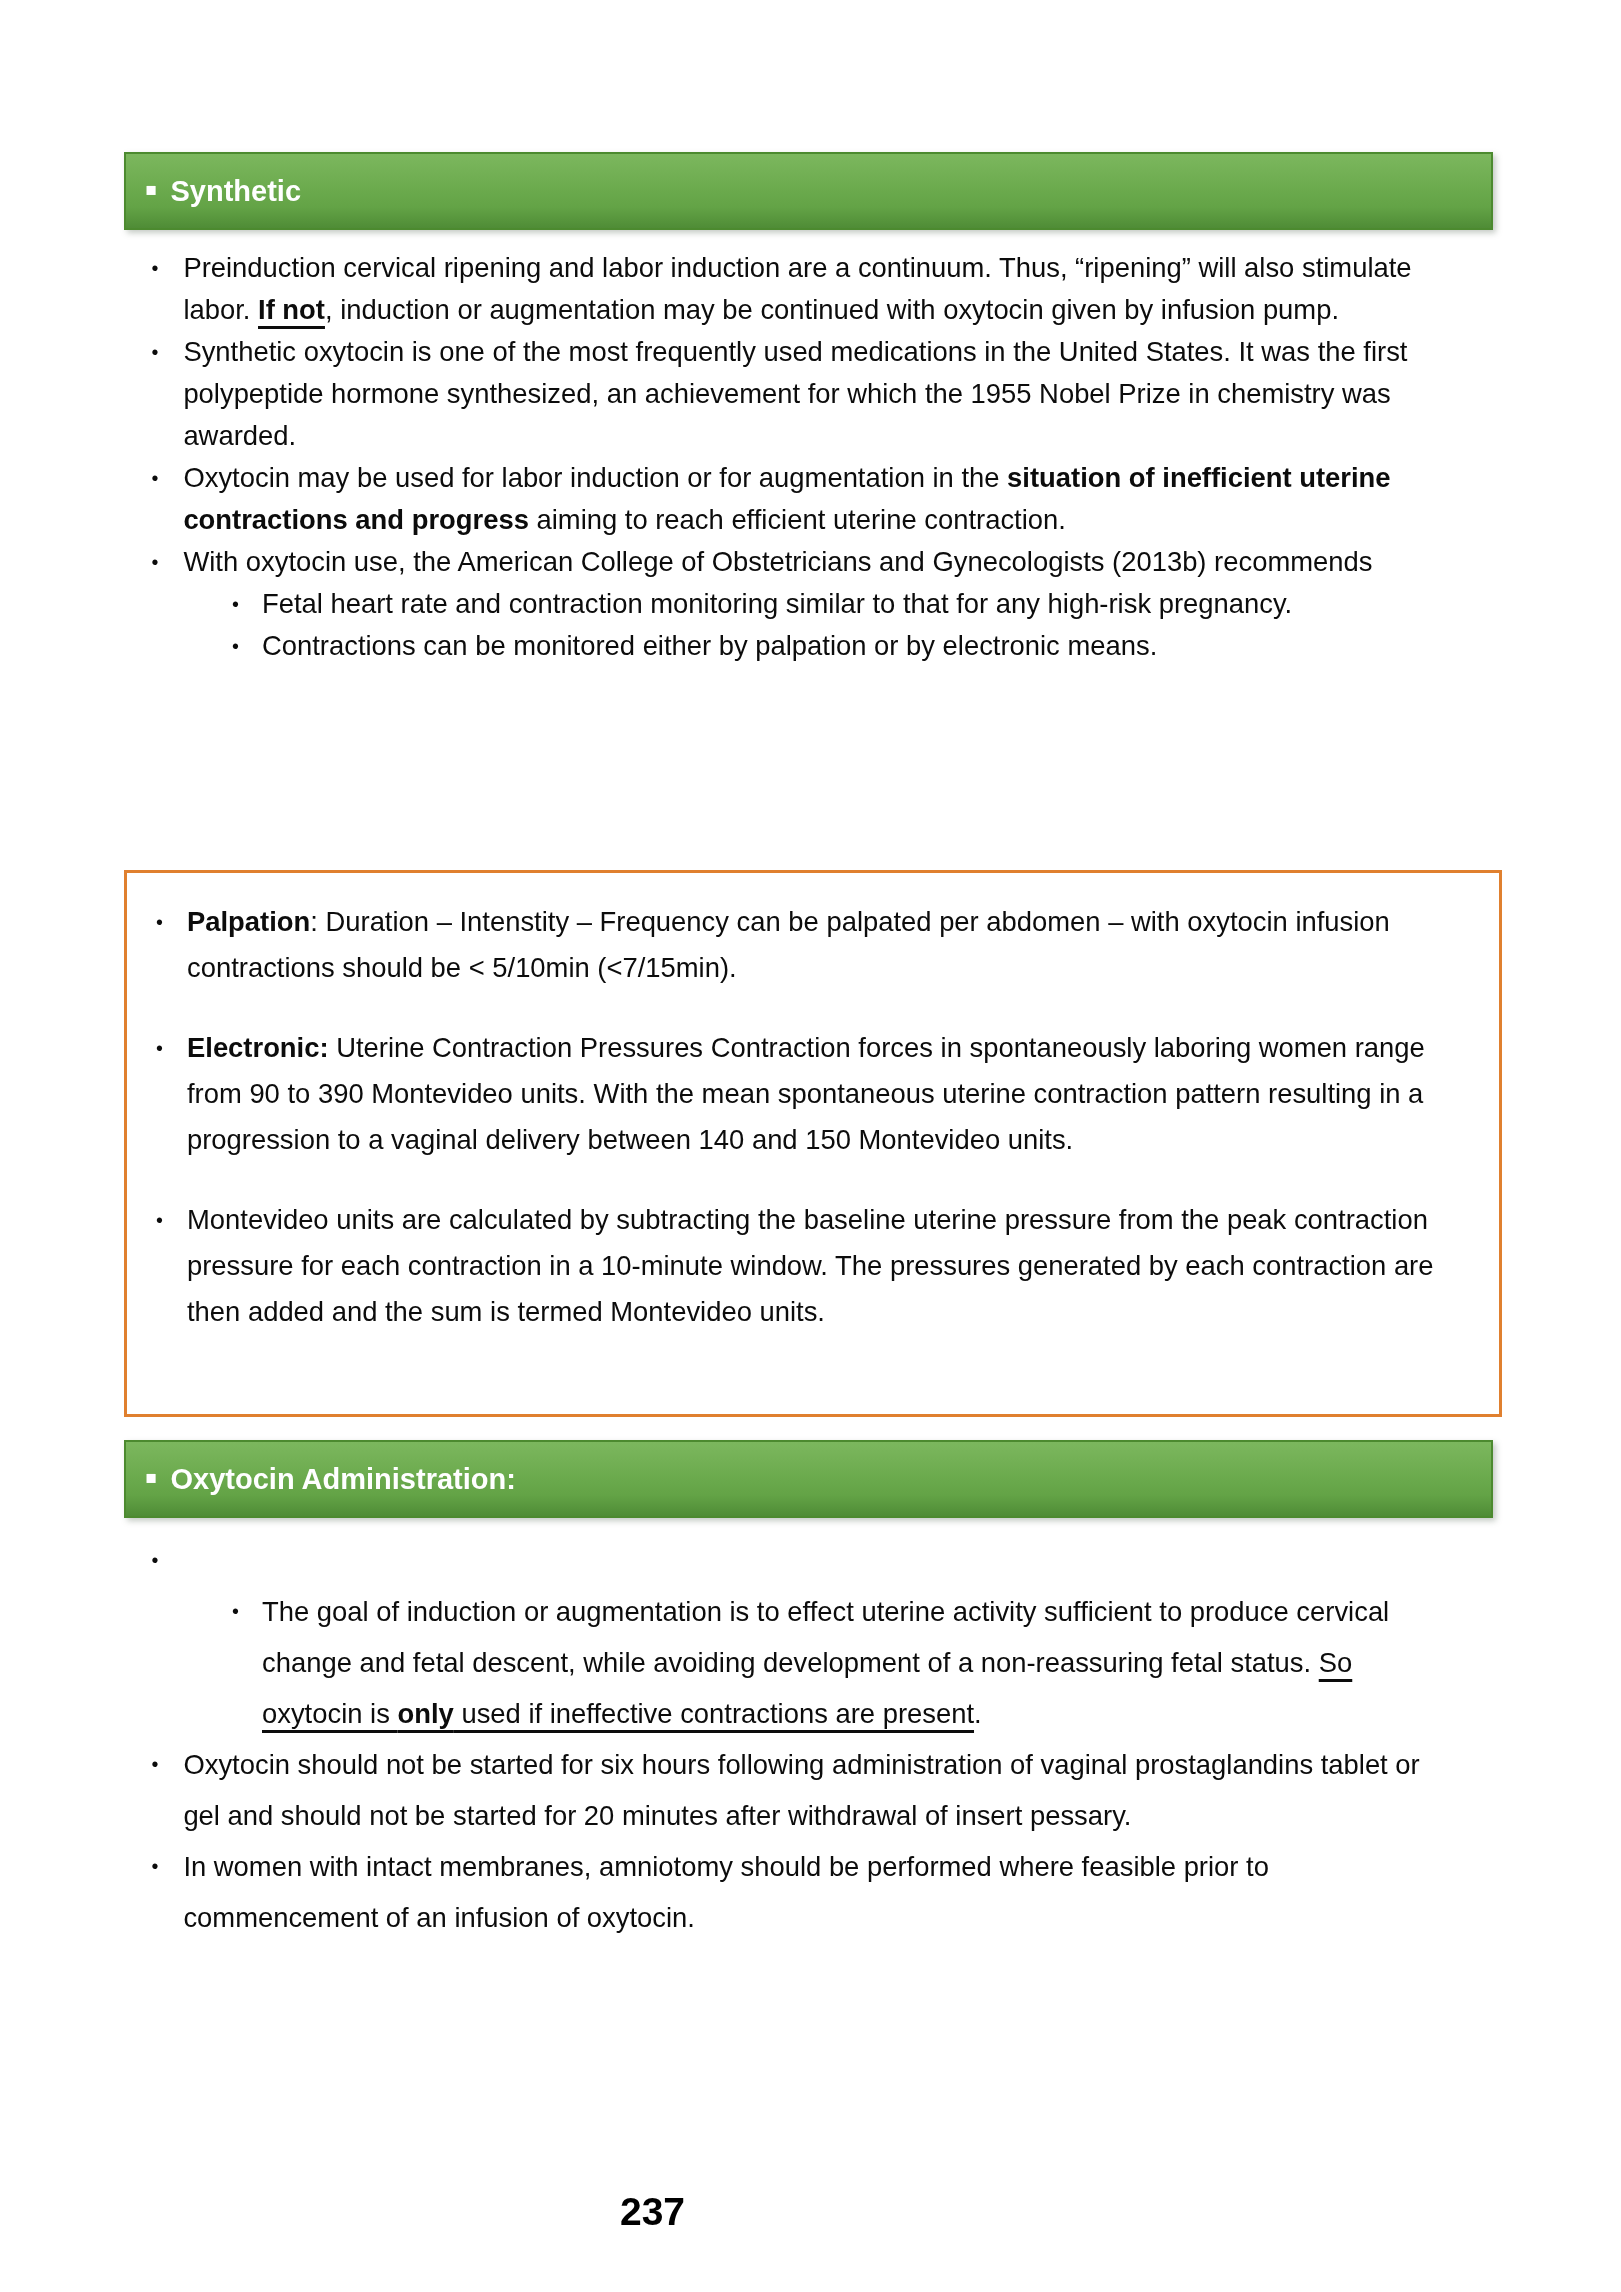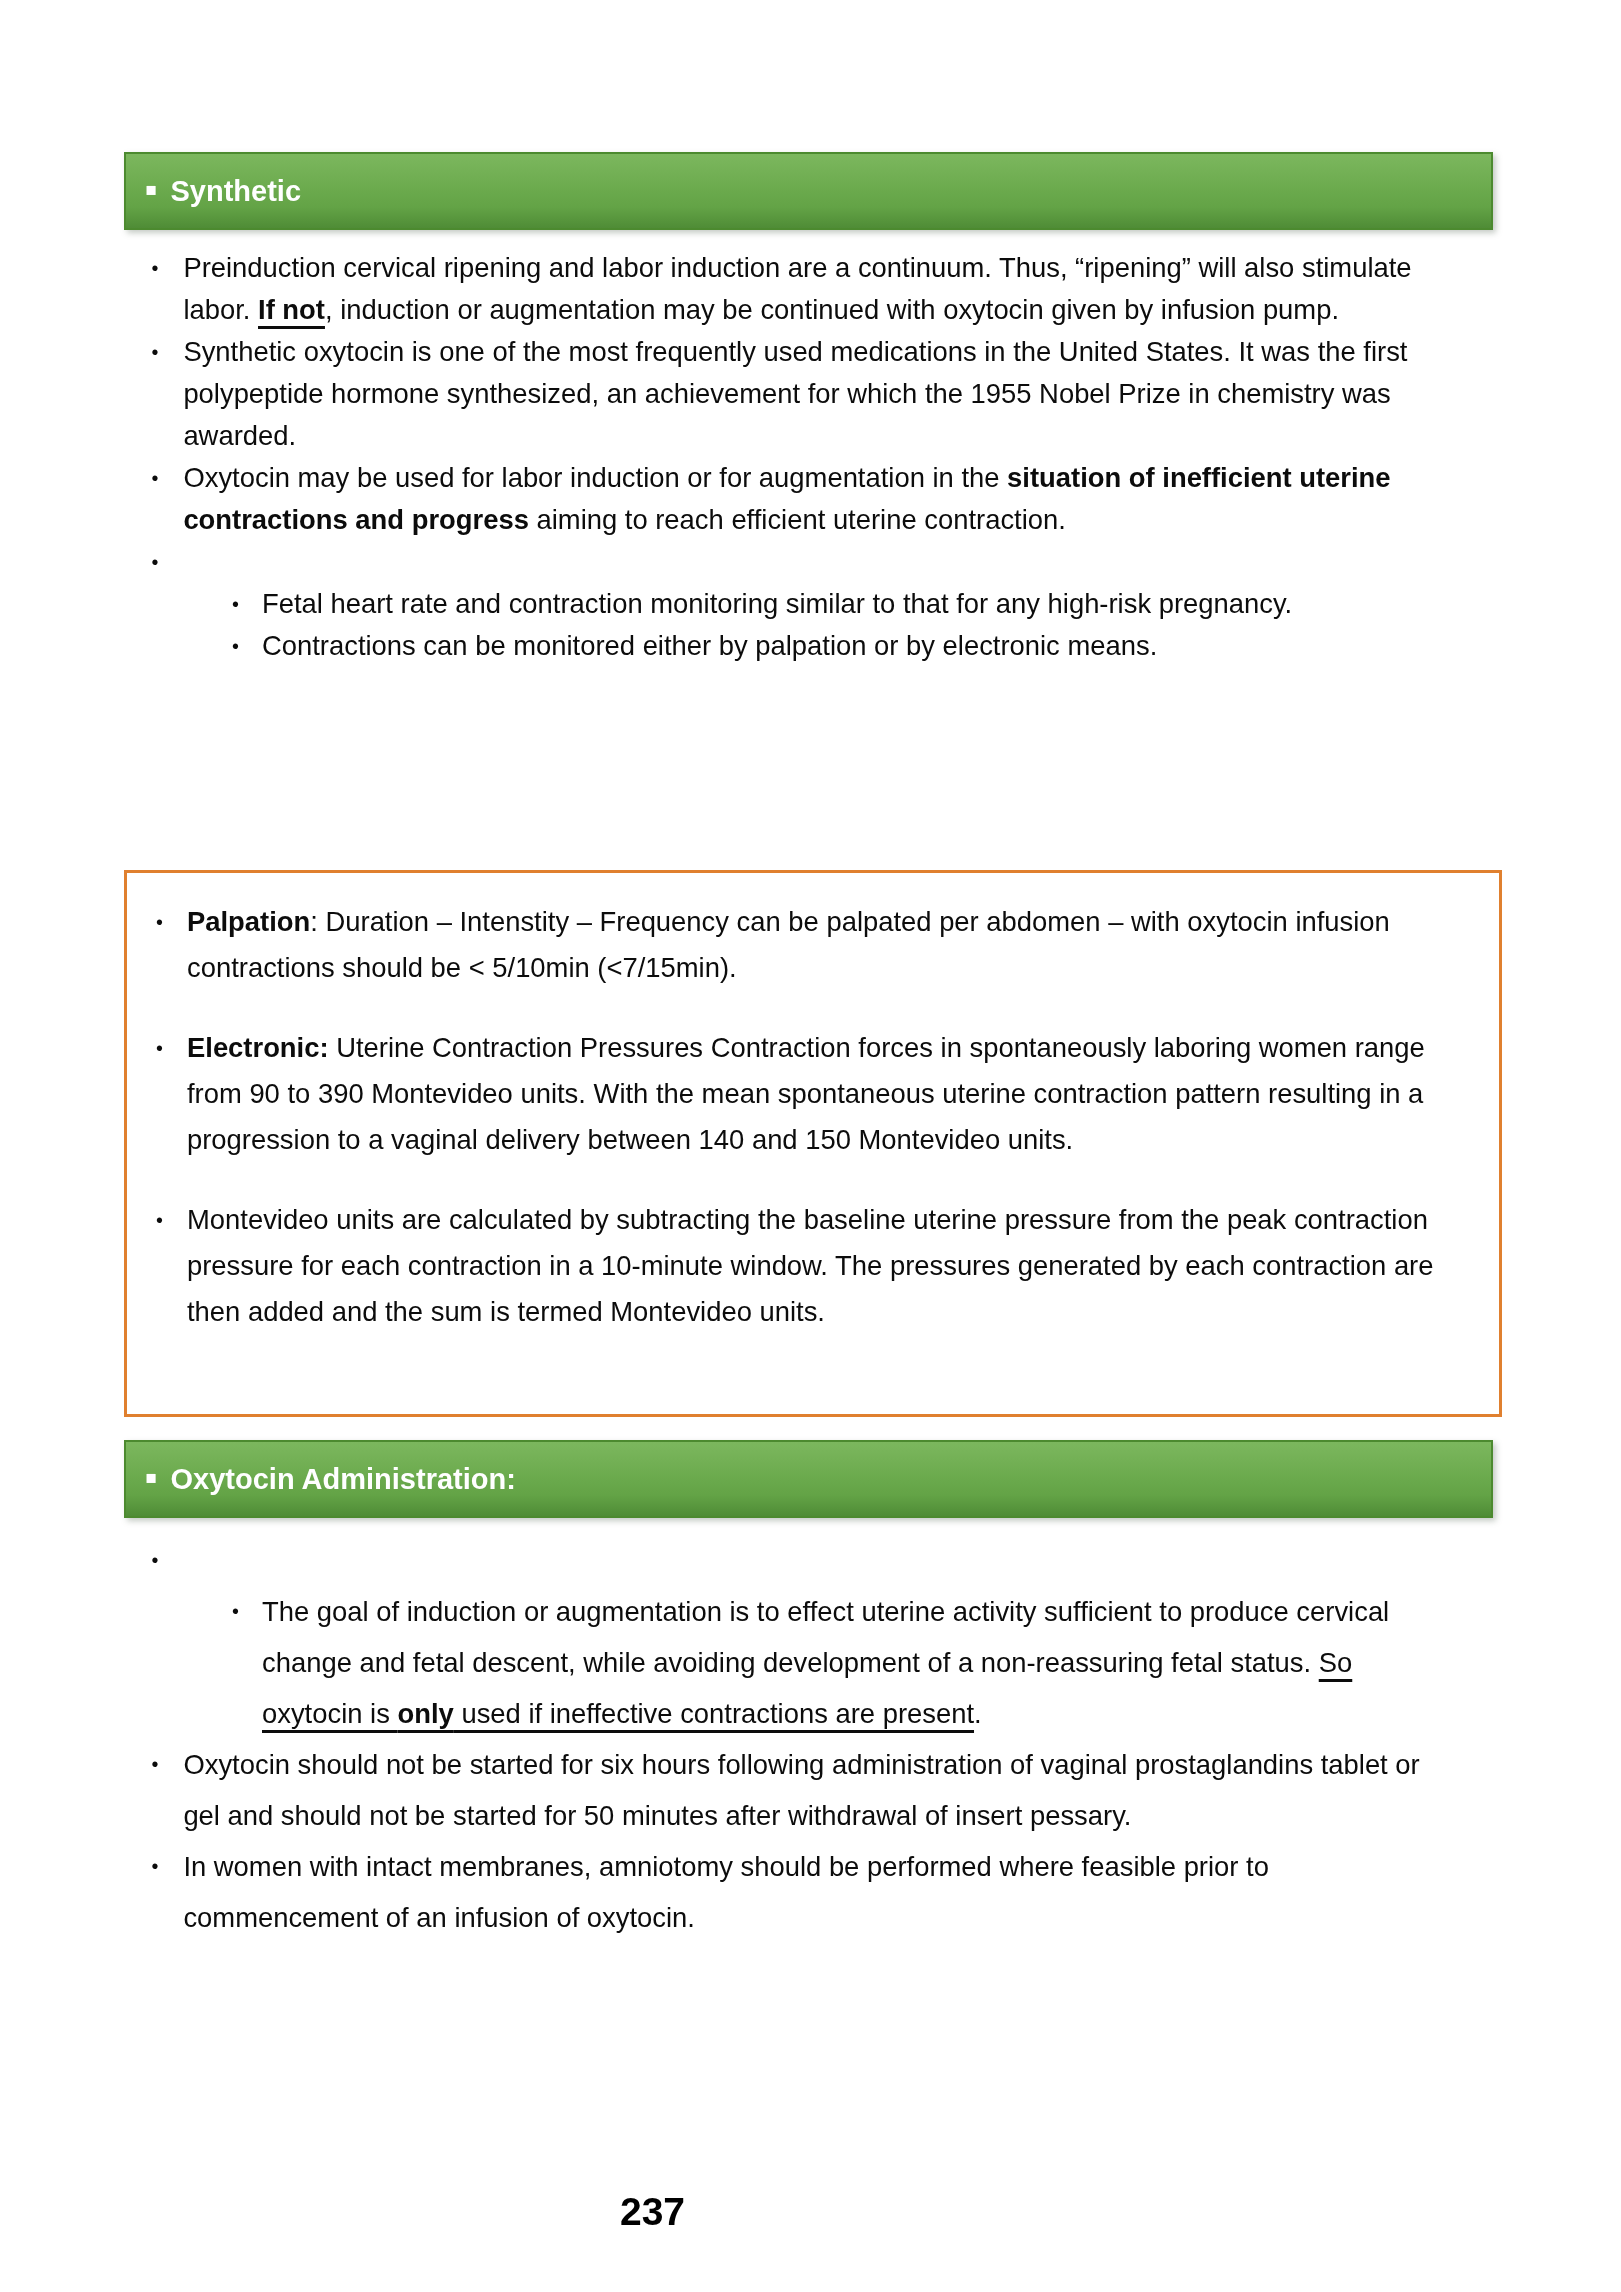--- a/index.html
+++ b/index.html
@@ -77,20 +77,21 @@
     <div class="row lvl1">
       <span class="dot">•</span>
       <div>Synthetic oxytocin is one of the most frequently used medications in the United States. It was the first polypeptide hormone synthesized, an achievement for which the 1955 Nobel Prize in chemistry was awarded.</div>
     </div>
     <div class="row lvl1">
       <span class="dot">•</span>
       <div><span>Oxytocin may be used for labor induction or for augmentation in the </span><span class="b">situation of inefficient uterine contractions and progress</span><span> aiming to reach efficient uterine contraction.</span></div>
     </div>
     <div class="row lvl1">
       <span class="dot">•</span>
+      <div>With oxytocin use, the American College of Obstetricians and Gynecologists (2013b) recommends</div>
     </div>
     <div class="row lvl2">
       <span class="dot">•</span>
       <div>Fetal heart rate and contraction monitoring similar to that for any high-risk pregnancy.</div>
     </div>
     <div class="row lvl2">
       <span class="dot">•</span>
       <div>Contractions can be monitored either by palpation or by electronic means.</div>
     </div>
   </div>
@@ -118,21 +119,21 @@
   <div class="sec sec2" style="top:1535px;">
     <div class="row lvl1">
       <span class="dot">•</span>
     </div>
     <div class="row lvl2">
       <span class="dot">•</span>
       <div><span>The goal of induction or augmentation is to effect uterine activity sufficient to produce cervical change and fetal descent, while avoiding development of a non-reassuring fetal status. </span><span class="u">So oxytocin is </span><span class="bu">only</span><span class="u"> used if ineffective contractions are present</span><span>.</span></div>
     </div>
     <div class="row lvl1">
       <span class="dot">•</span>
-      <div>Oxytocin should not be started for six hours following administration of vaginal prostaglandins tablet or gel and should not be started for 50 minutes after withdrawal of insert pessary.</div>
+      <div>Oxytocin should not be started for six hours following administration of vaginal prostaglandins tablet or gel and should not be started for 20 minutes after withdrawal of insert pessary.</div>
     </div>
     <div class="row lvl1">
       <span class="dot">•</span>
       <div>In women with intact membranes, amniotomy should be performed where feasible prior to commencement of an infusion of oxytocin.</div>
     </div>
   </div>
 
   <div class="pagenum">237</div>
 
 </div>

